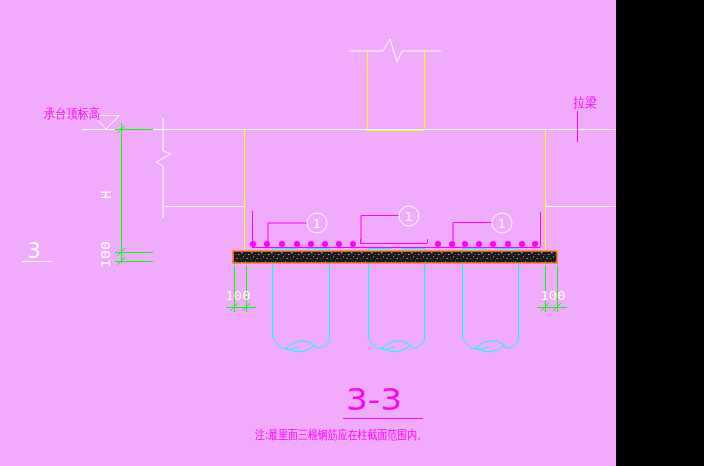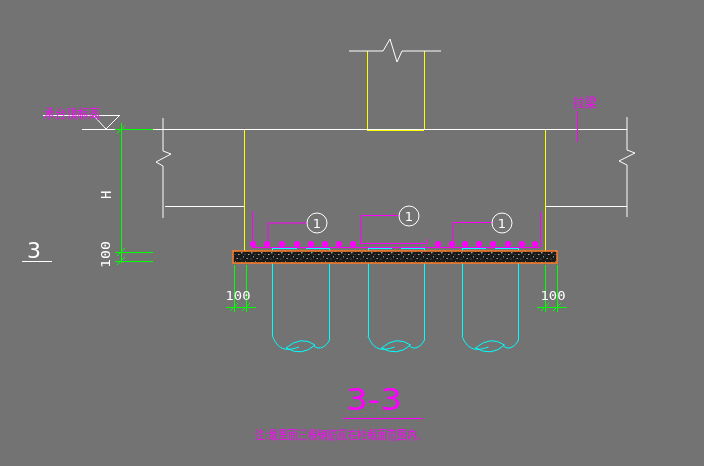--- a/index.html
+++ b/index.html
@@ -2,22 +2,22 @@
 <html><head>
 <meta charset="utf-8">
 <style>
   html, body {
     margin: 0; padding: 0;
     background: #000;
     font-family: "DejaVu Sans", sans-serif;
   }
   #stage {
     position: relative;
-    width: 704px; height: 466px;
-    background: #737373;
+    width: 616px; height: 466px;
+    background: #f0abfc;
     overflow: hidden;
   }
   svg { display: block; }
   .w  { stroke: #ffffff; stroke-width: 1; fill: none; }
   .y  { stroke: #ffff00; stroke-width: 1; fill: none; }
   .m  { stroke: #ff00ff; stroke-width: 1; fill: none; }
   .g  { stroke: #00ff00; stroke-width: 1; fill: none; }
   .c  { stroke: #00ffff; stroke-width: 1; fill: none; }
   .o  { stroke: #ff7f27; stroke-width: 1.5; }
   .crisp { shape-rendering: crispEdges; }

